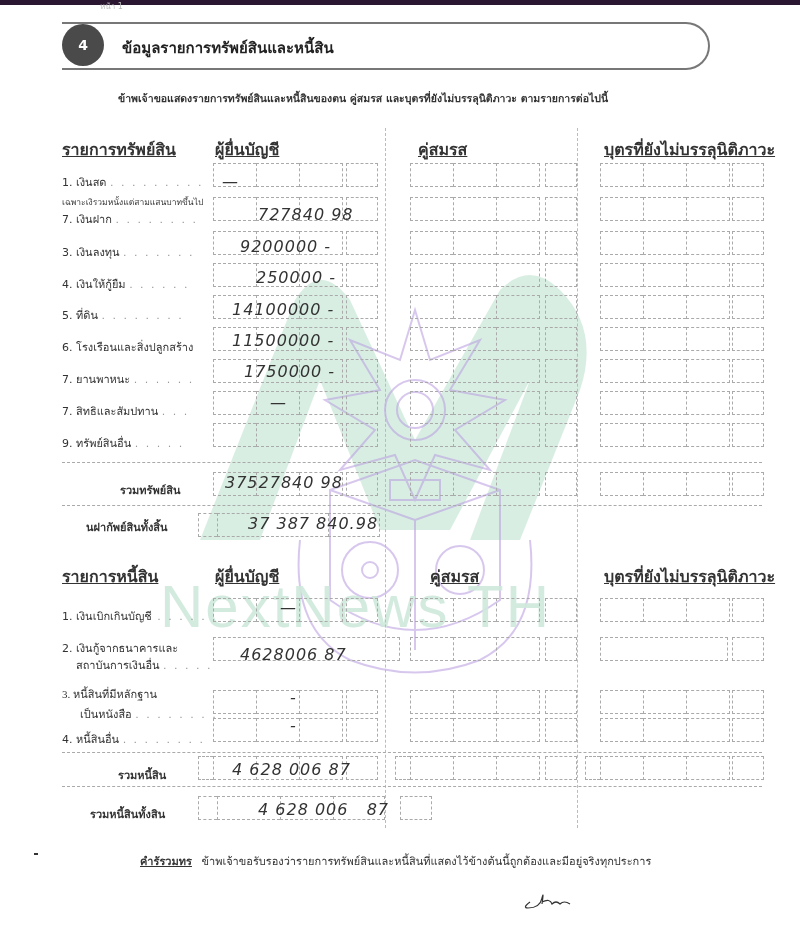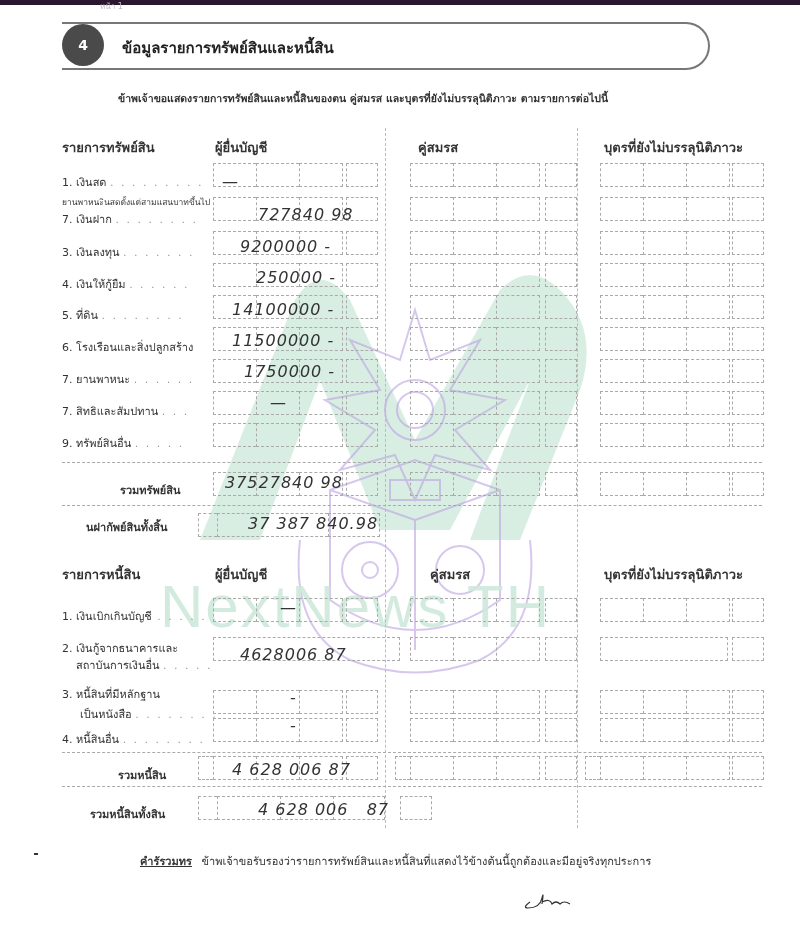--- a/index.html
+++ b/index.html
@@ -15,21 +15,21 @@
   .seal { position:absolute; left:290px; top:300px; width:250px; height:380px; opacity:.55; }
 
   .section-header { position:absolute; left:62px; top:22px; width:646px; height:44px;
         border:2px solid #777; border-radius:0 24px 24px 0; border-left:none; }
   .section-num { position:absolute; left:62px; top:24px; width:42px; height:42px; border-radius:50%;
         background:#4a4a4a; color:#fff; font-size:14px; font-weight:bold; display:flex;
         align-items:center; justify-content:center; }
   .section-title { position:absolute; left:122px; top:36px; font-size:15px; font-weight:bold; color:#222; }
   .intro { position:absolute; left:118px; top:90px; font-size:10.5px; font-weight:bold; color:#333; }
 
-  .hdr { position:absolute; font-size:13px; font-weight:bold; color:#333; }
+  .hdr { position:absolute; font-size:16px; font-weight:bold; color:#333;text-decoration:underline; }
   .lbl { position:absolute; font-size:11px; color:#333; white-space:nowrap; }
   .lbl.small { font-size:8.5px; }
   .lbl.bold { font-weight:bold;text-align:center; }
   .dots { color:#999; letter-spacing:2px; }
 
   .vline { position:absolute; width:0; border-left:1px dashed #bbb; }
   .hline { position:absolute; height:0; border-top:1px dashed #aaa; }
 
   .cellgrp { position:absolute; height:24px; display:flex; }
   .cell { height:22px; border:1px dashed #aaa; border-right:none; }
@@ -359,21 +359,21 @@
     </div>
     <div class="sat" style="left: 732px; top: 756px;"></div>
     <div class="cellgrp" style="left: 198px; top: 796px;">
       <div class="cell" style="width: 18px;"></div>
       <div class="cell" style="width: 62px;"></div>
       <div class="cell" style="width: 52px;"></div>
       <div class="cell" style="width: 50px;"></div>
     </div>
     <div class="sat" style="left: 400px; top: 796px;"></div>
   </div>
-<div class="lbl small" style="left:62px; top:195px;">ยานพาหนะินสดตั้งแต่สามแสนบาทขึ้นไป</div>
+<div class="lbl small" style="left:62px; top:195px;">เฉพาะเงิรวมหนั้งแต่สามแสนบาทขึ้นไป</div>
 
 <div class="lbl" style="left:62px; top:173px;"><span>1. เงินสด</span> <span class="dots">. . . . . . . . .</span></div>
 <div class="lbl" style="left:62px; top:210px;"><span>7. เงินฝาก</span> <span class="dots">. . . . . . . .</span></div>
 <div class="lbl" style="left:62px; top:243px;"><span>3.  เงินลงทุน</span> <span class="dots">. . . . . . .</span></div>
 <div class="lbl" style="left:62px; top:275px;"><span>4.  เงินให้กู้ยืม</span> <span class="dots">. . . . . .</span></div>
 <div class="lbl" style="left:62px; top:306px;"><span>5.  ที่ดิน</span> <span class="dots">. . . . . . . .</span></div>
 <div class="lbl" style="left:62px; top:338px;"><span>6.  โรงเรือนและสิ่งปลูกสร้าง</span></div>
 <div class="lbl" style="left:62px; top:370px;"><span>7.  ยานพาหนะ</span> <span class="dots">. . . . . .</span></div>
 <div class="lbl" style="left:62px; top:402px;"><span>7.  สิทธิและสัมปทาน</span> <span class="dots">. . .</span></div>
 <div class="lbl" style="left:62px; top:434px;"><span>9.  ทรัพย์สินอื่น</span> <span class="dots">. . . . .</span></div>
@@ -395,21 +395,21 @@
 <div class="hw" style="left:248px; top:514px;">37 387 840.98</div>
 
 <div class="hdr" style="left:62px; top:564px;">รายการหนี้สิน</div>
 <div class="hdr" style="left:215px; top:564px;">ผู้ยื่นบัญชี</div>
 <div class="hdr" style="left:430px; top:564px;">คู่สมรส</div>
 <div class="hdr" style="left:604px; top:564px;">บุตรที่ยังไม่บรรลุนิติภาวะ</div>
 
 <div class="lbl" style="left:62px; top:607px;"><span>1. เงินเบิกเกินบัญชี</span><span class="dots"> . . . . .</span></div>
 <div class="lbl" style="left:62px; top:639px;">2. เงินกู้จากธนาคารและ</div>
 <div class="lbl" style="left:76px; top:648px;margin-top:8px;"><span>สถาบันการเงินอื่น</span> <span class="dots">. . . . .</span></div>
-<div class="lbl" style="left:62px; top:685px;">3.  หนี้สินที่มีหลักฐาน</div>
+<div class="lbl" style="left:62px; top:685px;font-family:Liberation Serif, serif;">3.  หนี้สินที่มีหลักฐาน</div>
 <div class="lbl" style="left:80px; top:705px;"><span>เป็นหนังสือ</span> <span class="dots">. . . . . . . .</span></div>
 <div class="lbl" style="left:62px; top:730px;"><span>4.  หนี้สินอื่น</span> <span class="dots">. . . . . . . .</span></div>
 
 <div class="hline" style="left:62px; top:752px; width:700px;"></div>
 <div class="lbl bold" style="left:118px; top:766px;">รวมหนี้สิน</div>
 <div class="hline" style="left:62px; top:786px; width:700px;"></div>
 <div class="lbl bold" style="left:90px; top:805px;">รวมหนี้สินทั้งสิน</div>
 
 <div class="hw" style="left:280px; top:598px;">—</div>
 <div class="hw" style="left:240px; top:645px;">4628006 87</div>

